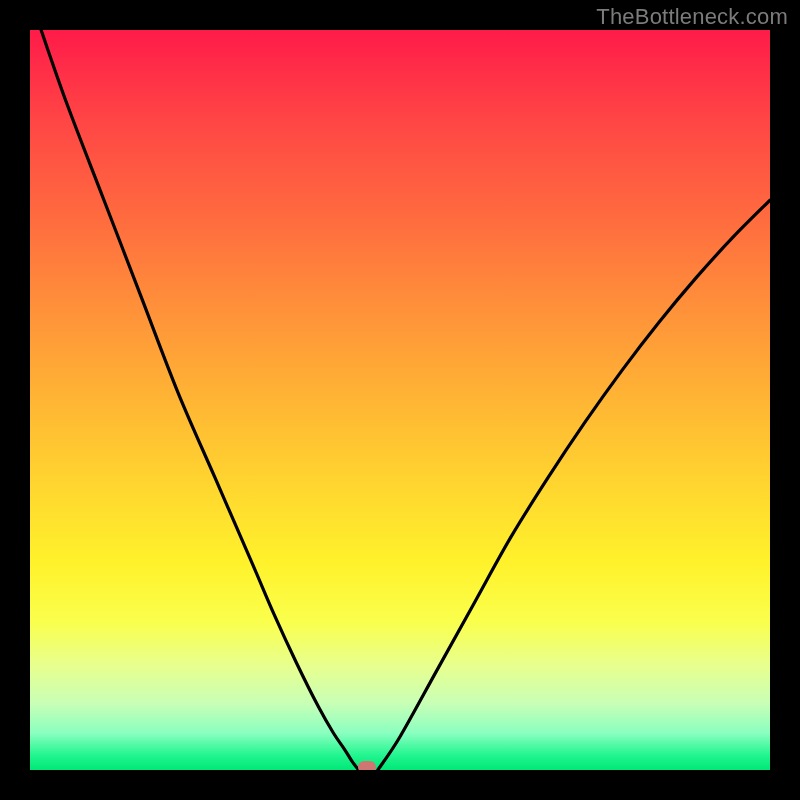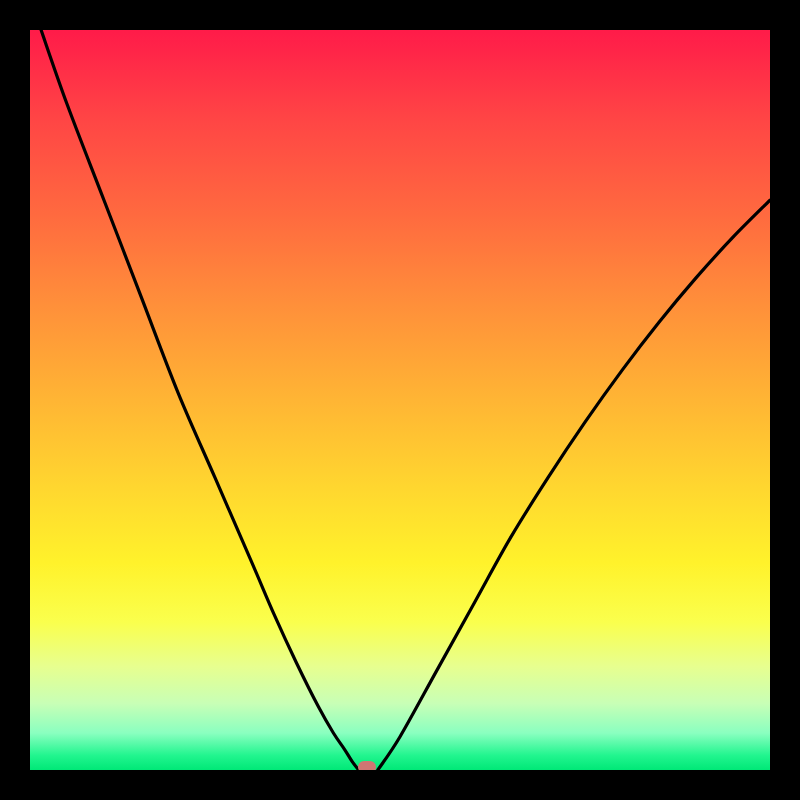--- a/index.html
+++ b/index.html
@@ -69,20 +69,21 @@
     left: 0;
     top: 0;
     transform: translate(-50%, -50%);
   }
 </style>
 </head>
 <body>
 
 <div class="frame">
 
+  <div class="watermark">TheBottleneck.com</div>
 
   <div class="plot-area">
 
     <svg class="curve" viewBox="0 0 740 740" preserveAspectRatio="none">
       <path id="curve-left" fill="none" stroke="#000000" stroke-width="3.2" stroke-linecap="round" d="M 11.1 0 C 15.416666666666666 12.333333333333334, 26.516666666666666 45.63333333333334, 37 74 C 47.483333333333334 102.36666666666666, 61.666666666666664 138.13333333333327, 74 170.19999999999993 C 86.33333333333333 202.2666666666666, 98.66666666666667 234.33333333333331, 111 266.4 C 123.33333333333333 298.46666666666664, 135.66666666666666 332.3833333333333, 148 362.59999999999997 C 160.33333333333334 392.8166666666666, 172.66666666666666 419.3333333333333, 185 447.7 C 197.33333333333334 476.06666666666666, 212.13333333333333 509.9833333333333, 222 532.8 C 231.86666666666667 555.6166666666667, 236.8 567.95, 244.20000000000002 584.6 C 251.60000000000002 601.25, 259 617.2833333333334, 266.4 632.7 C 273.79999999999995 648.1166666666667, 282.43333333333334 665.3833333333333, 288.6 677.1 C 294.7666666666667 688.8166666666667, 299.0833333333333 695.97, 303.4 703 C 307.71666666666664 710.03, 311.4166666666667 714.5933333333332, 314.5 719.28 C 317.5833333333333 723.9666666666667, 319.5566666666666 727.6666666666666, 321.9 731.12 C 324.24333333333334 734.5733333333334, 327.45 738.52, 328.56 740"></path>
       <path id="curve-right" fill="none" stroke="#000000" stroke-width="3.2" stroke-linecap="round" d="M 347.79999999999995 740 C 351.49999999999994 734.45, 360.1333333333333 723.35, 370 706.7 C 379.8666666666667 690.0500000000001, 394.66666666666674 662.3000000000001, 407.00000000000006 640.1 C 419.33333333333337 617.9, 431.6666666666667 595.7, 444 573.5 C 456.3333333333333 551.3, 468.6666666666667 527.8666666666667, 481 506.9 C 493.3333333333333 485.9333333333333, 505.6666666666667 466.81666666666666, 518 447.7 C 530.3333333333334 428.5833333333333, 542.6666666666666 410.08333333333337, 555 392.20000000000005 C 567.3333333333334 374.3166666666667, 579.6666666666666 357.04999999999995, 592 340.4 C 604.3333333333334 323.75, 616.6666666666666 307.7166666666667, 629 292.3 C 641.3333333333334 276.8833333333333, 653.6666666666666 262.0833333333333, 666 247.89999999999998 C 678.3333333333334 233.71666666666664, 690.6666666666666 220.15000000000006, 703 207.20000000000005 C 715.3333333333334 194.25000000000003, 733.8333333333334 176.36666666666662, 740 170.19999999999993"></path>
     </svg>
 
     <div class="dot" id="min-dot" style="left: 337.44px; top: 737px; background: rgb(207, 118, 115);"></div>
   </div>

